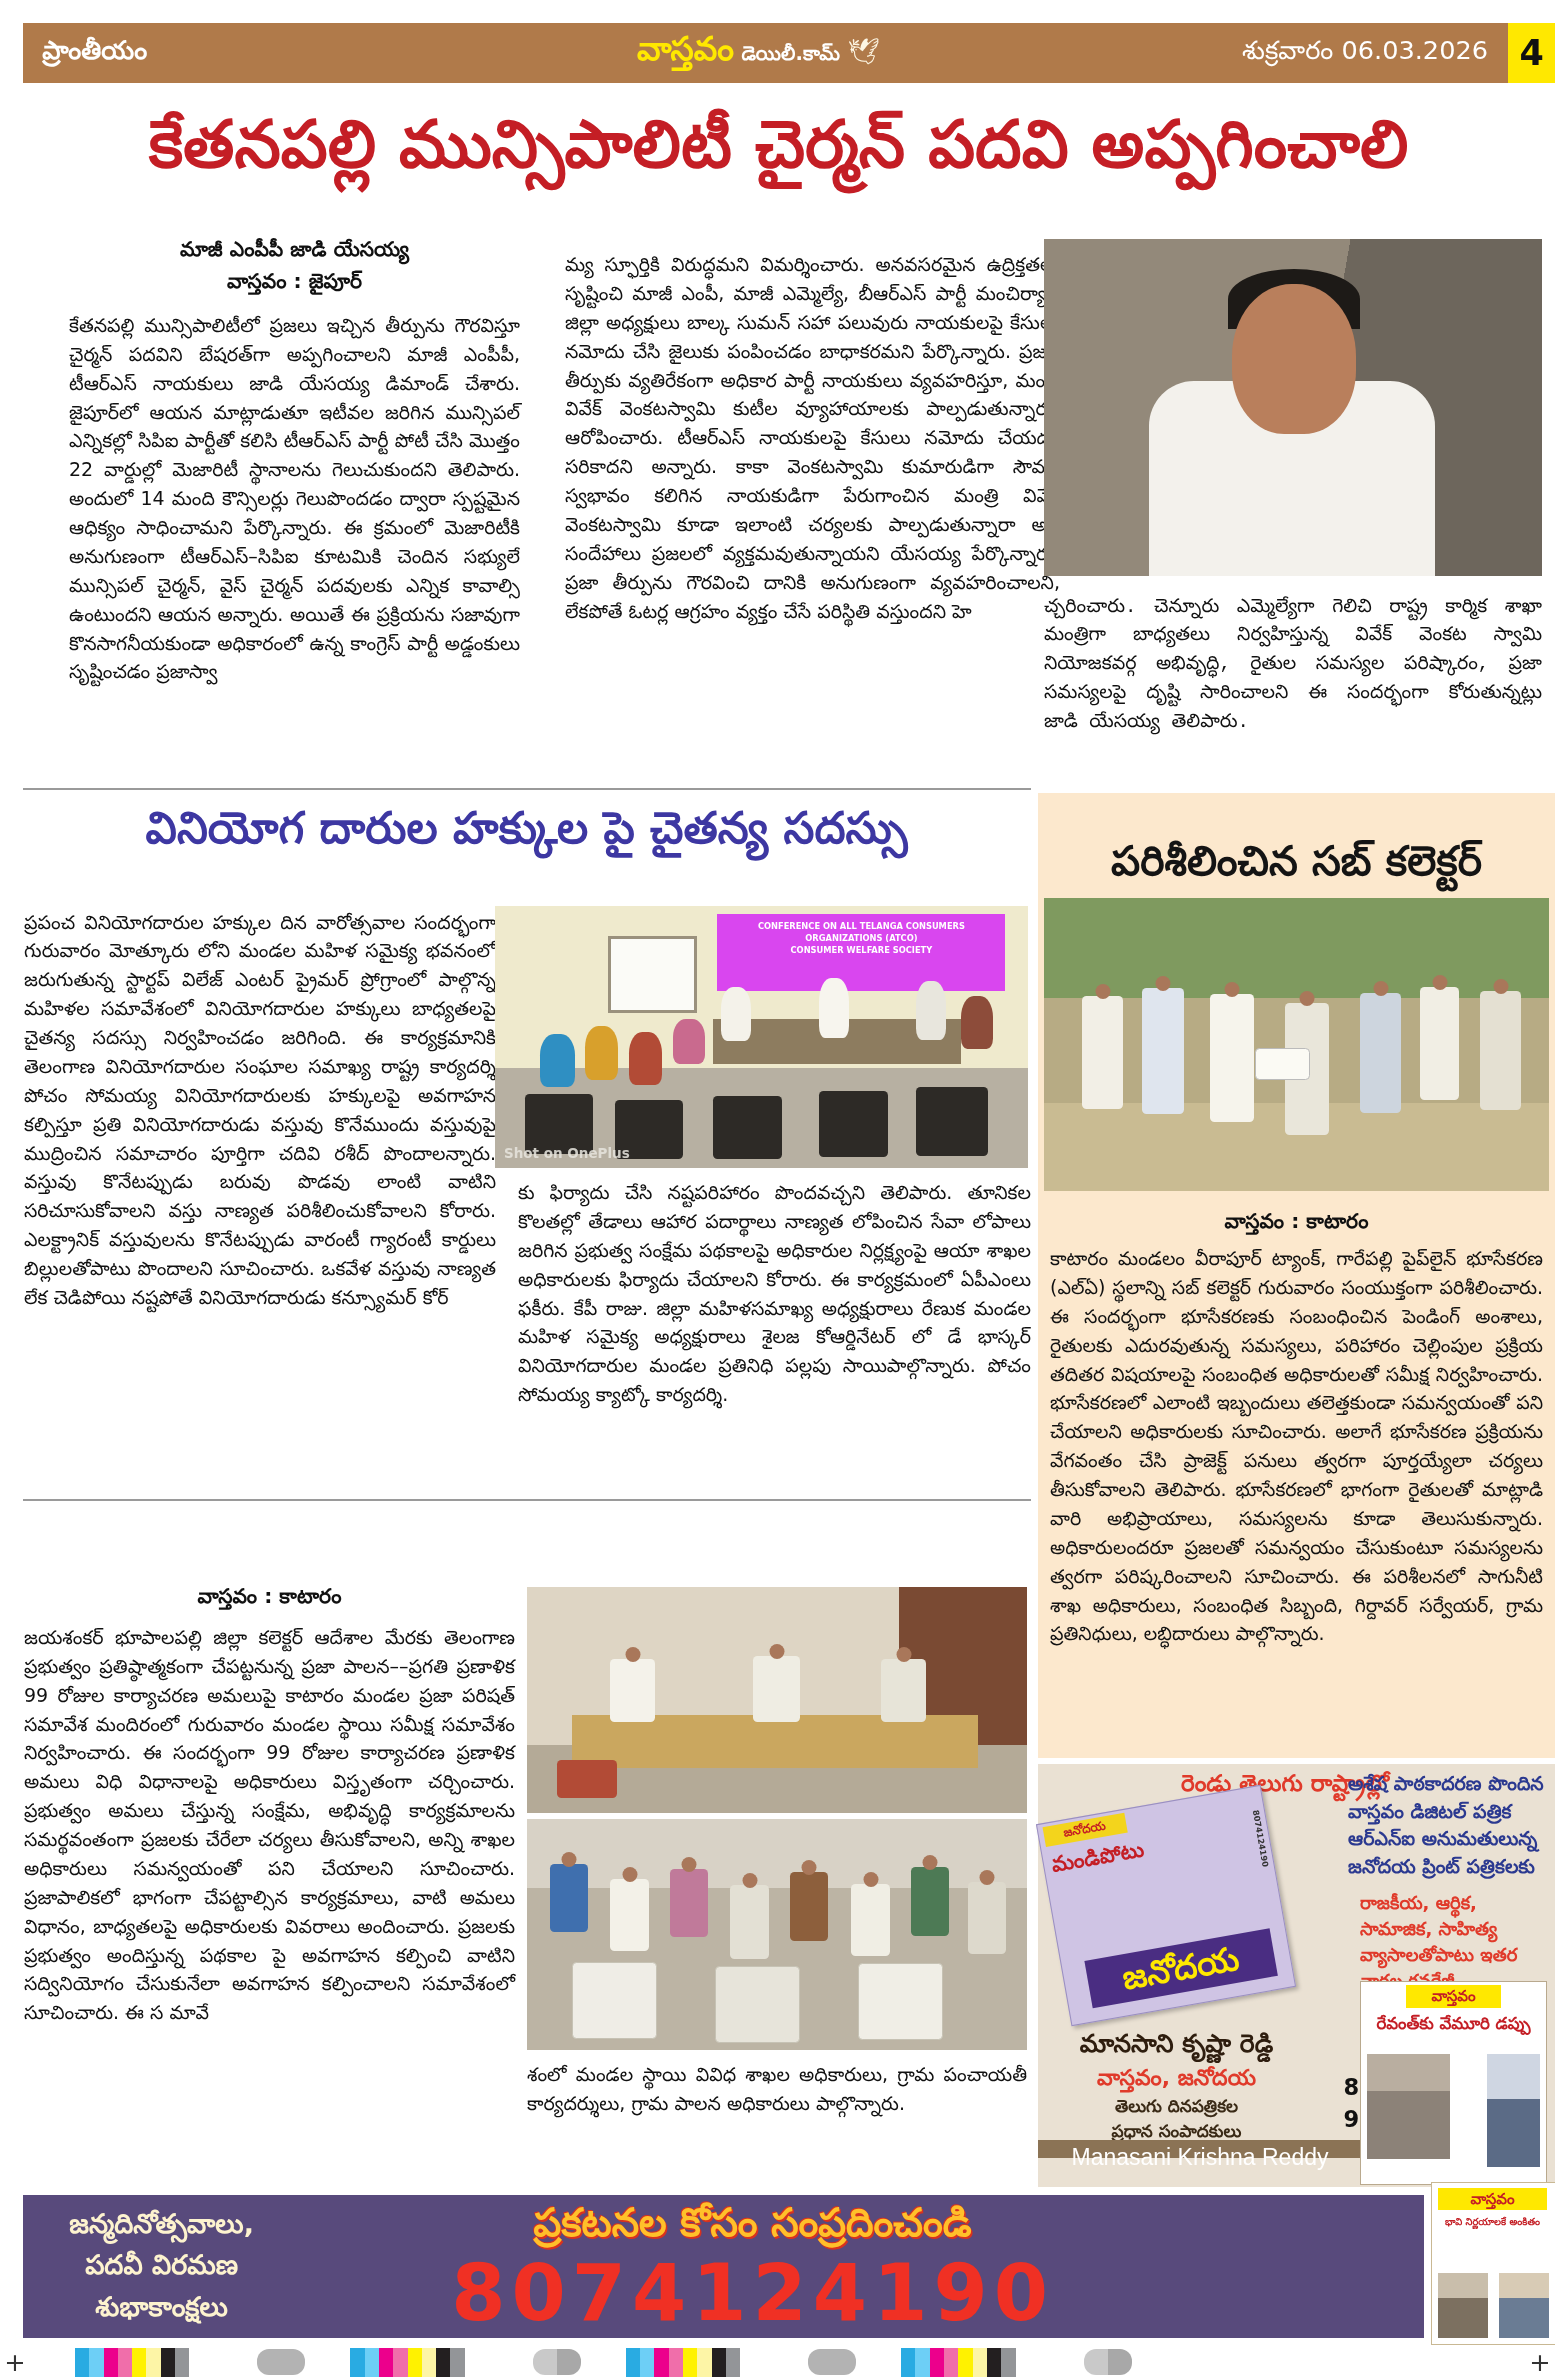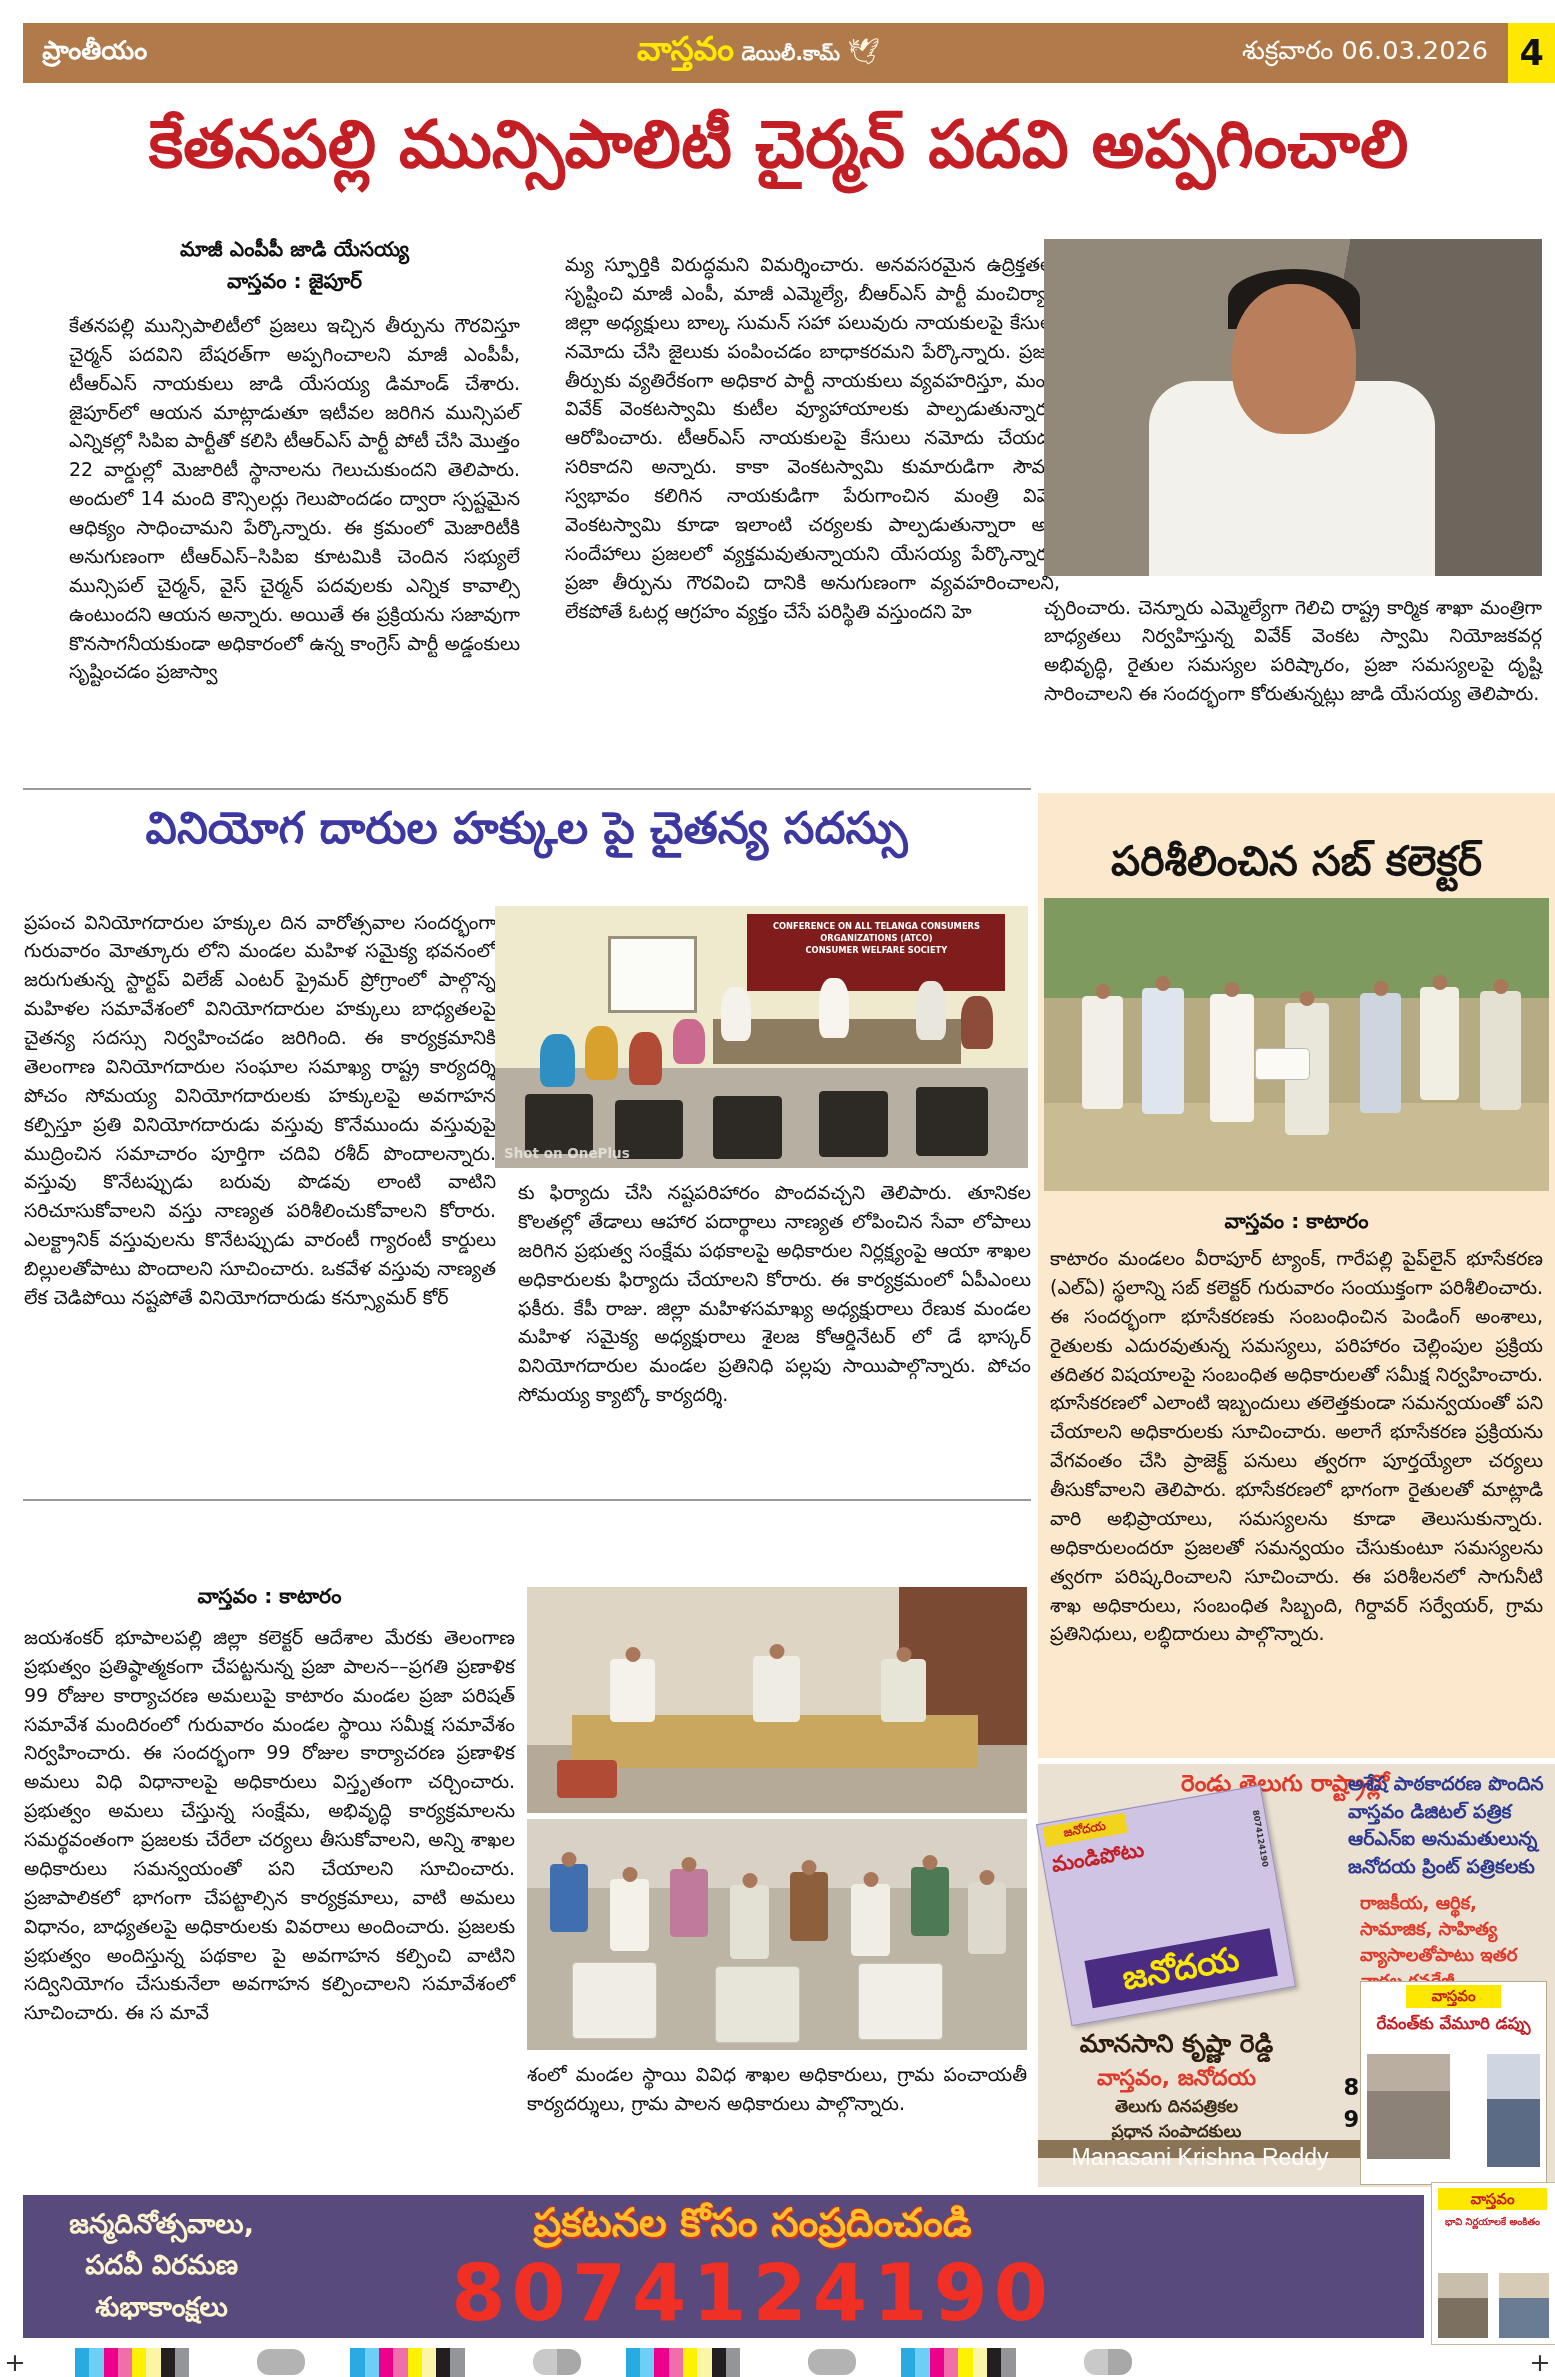--- a/index.html
+++ b/index.html
@@ -17,37 +17,37 @@
   .hdr-pagenum{width:48px;background:#ffe800;color:#111;display:flex;align-items:center;justify-content:center;
                font-size:35px;font-weight:bold;}
   
   .lead-head{position:absolute;left:30px;top:105px;width:1497px;text-align:center;color:#c41e25;
              font-size:66px;font-weight:bold;line-height:1.2;}
   .byline{font-weight:bold;text-align:center;font-size:20.3px;line-height:1.6;}
   .body-txt{font-size:19px;line-height:1.52;text-align:justify;}
   .lead-c1{position:absolute;left:69px;top:233px;width:451px;}
   .lead-c1 .body-txt{margin-top:13px;}
   .lead-c2{position:absolute;left:536px;top:250px;width:495px;margin-left:29px;}
-  .lead-c3{position:absolute;left:1044px;top:239px;width:498px;}
+  .lead-c3{position:absolute;left:1044px;top:239px;width:498px;font-family:Liberation Mono, monospace;}
   .lead-photo{position:relative;width:498px;height:337px;background:linear-gradient(100deg,#93897a 0 55%,#6d665c 55% 100%);overflow:hidden;}
   .lp-body{position:absolute;left:105px;bottom:-7.5px;width:286px;height:203px;background:#f3f1ec;border-radius:45px 45px 0 0;}
   .lp-head{position:absolute;left:188px;top:45px;width:124px;height:150px;background:#b97f5c;border-radius:48% 48% 42% 42%;}
   .lp-hair{position:absolute;left:184px;top:30px;width:132px;height:60px;background:#1d1a17;border-radius:50% 50% 0 0;}
   .lead-c3 .body-txt{margin-top:16.6px;}
   .rule{position:absolute;background:#9a9a9a;}
   
   .cons-head{position:absolute;left:22.6px;top:802px;width:1008px;text-align:center;color:#3d37a2;
              font-size:44px;font-weight:bold;}
   .cons-c1{position:absolute;left:24px;top:897px;width:472px;}
   .cons-c1 .body-txt{margin-top:10.5px;}
   .cons-photo{position:absolute;left:495px;top:906px;width:533px;height:262px;background:#ddd8c2;overflow:hidden;}
   .cp-wall{position:absolute;inset:0;background:linear-gradient(#efeacd 0 62%,#b7b0a2 62% 100%);}
   .cp-board{position:absolute;left:113px;top:30px;width:83px;height:71px;background:#fbfbf7;border:3px solid #9a917d;}
-  .cp-banner{position:absolute;right:22.6px;top:7.5px;width:248px;height:65px;background:#7f1d1d;color:#fff;
-             font-size:8.3px;font-weight:bold;text-align:center;padding:6px 5px;line-height:1.5;}
+  .cp-banner{position:absolute;right:22.6px;top:7.5px;width:248px;height:65px;background:#d946ef;color:#fff;
+             font-size:8.3px;font-weight:bold;text-align:center;padding:6px 20px;line-height:1.5;}
   .cp-table{position:absolute;left:218px;top:113px;width:248px;height:45px;background:#8d7c5f;}
   .person{position:absolute;border-radius:40% 40% 20% 20%;}
   .chair{position:absolute;background:#2d2a26;border-radius:4.5px;}
   .cp-mark{position:absolute;left:9px;bottom:7.5px;color:#e8e6df;font-size:13.5px;font-weight:bold;opacity:.85;}
   .cons-c2{position:absolute;left:518px;top:1178px;width:513px;}
   
   .sub-col{position:absolute;left:1038px;top:793px;width:517px;height:965px;background:#fce8cd;}
   .sub-kicker{position:absolute;left:0;top:10.5px;width:100%;text-align:center;font-size:22.6px;font-weight:bold;color:#201d1a;}
   .sub-head{position:absolute;left:0;top:44px;width:100%;text-align:center;font-size:41px;font-weight:bold;color:#141414;}
   .sub-photo{position:absolute;left:6px;top:105px;width:505px;height:293px;overflow:hidden;

